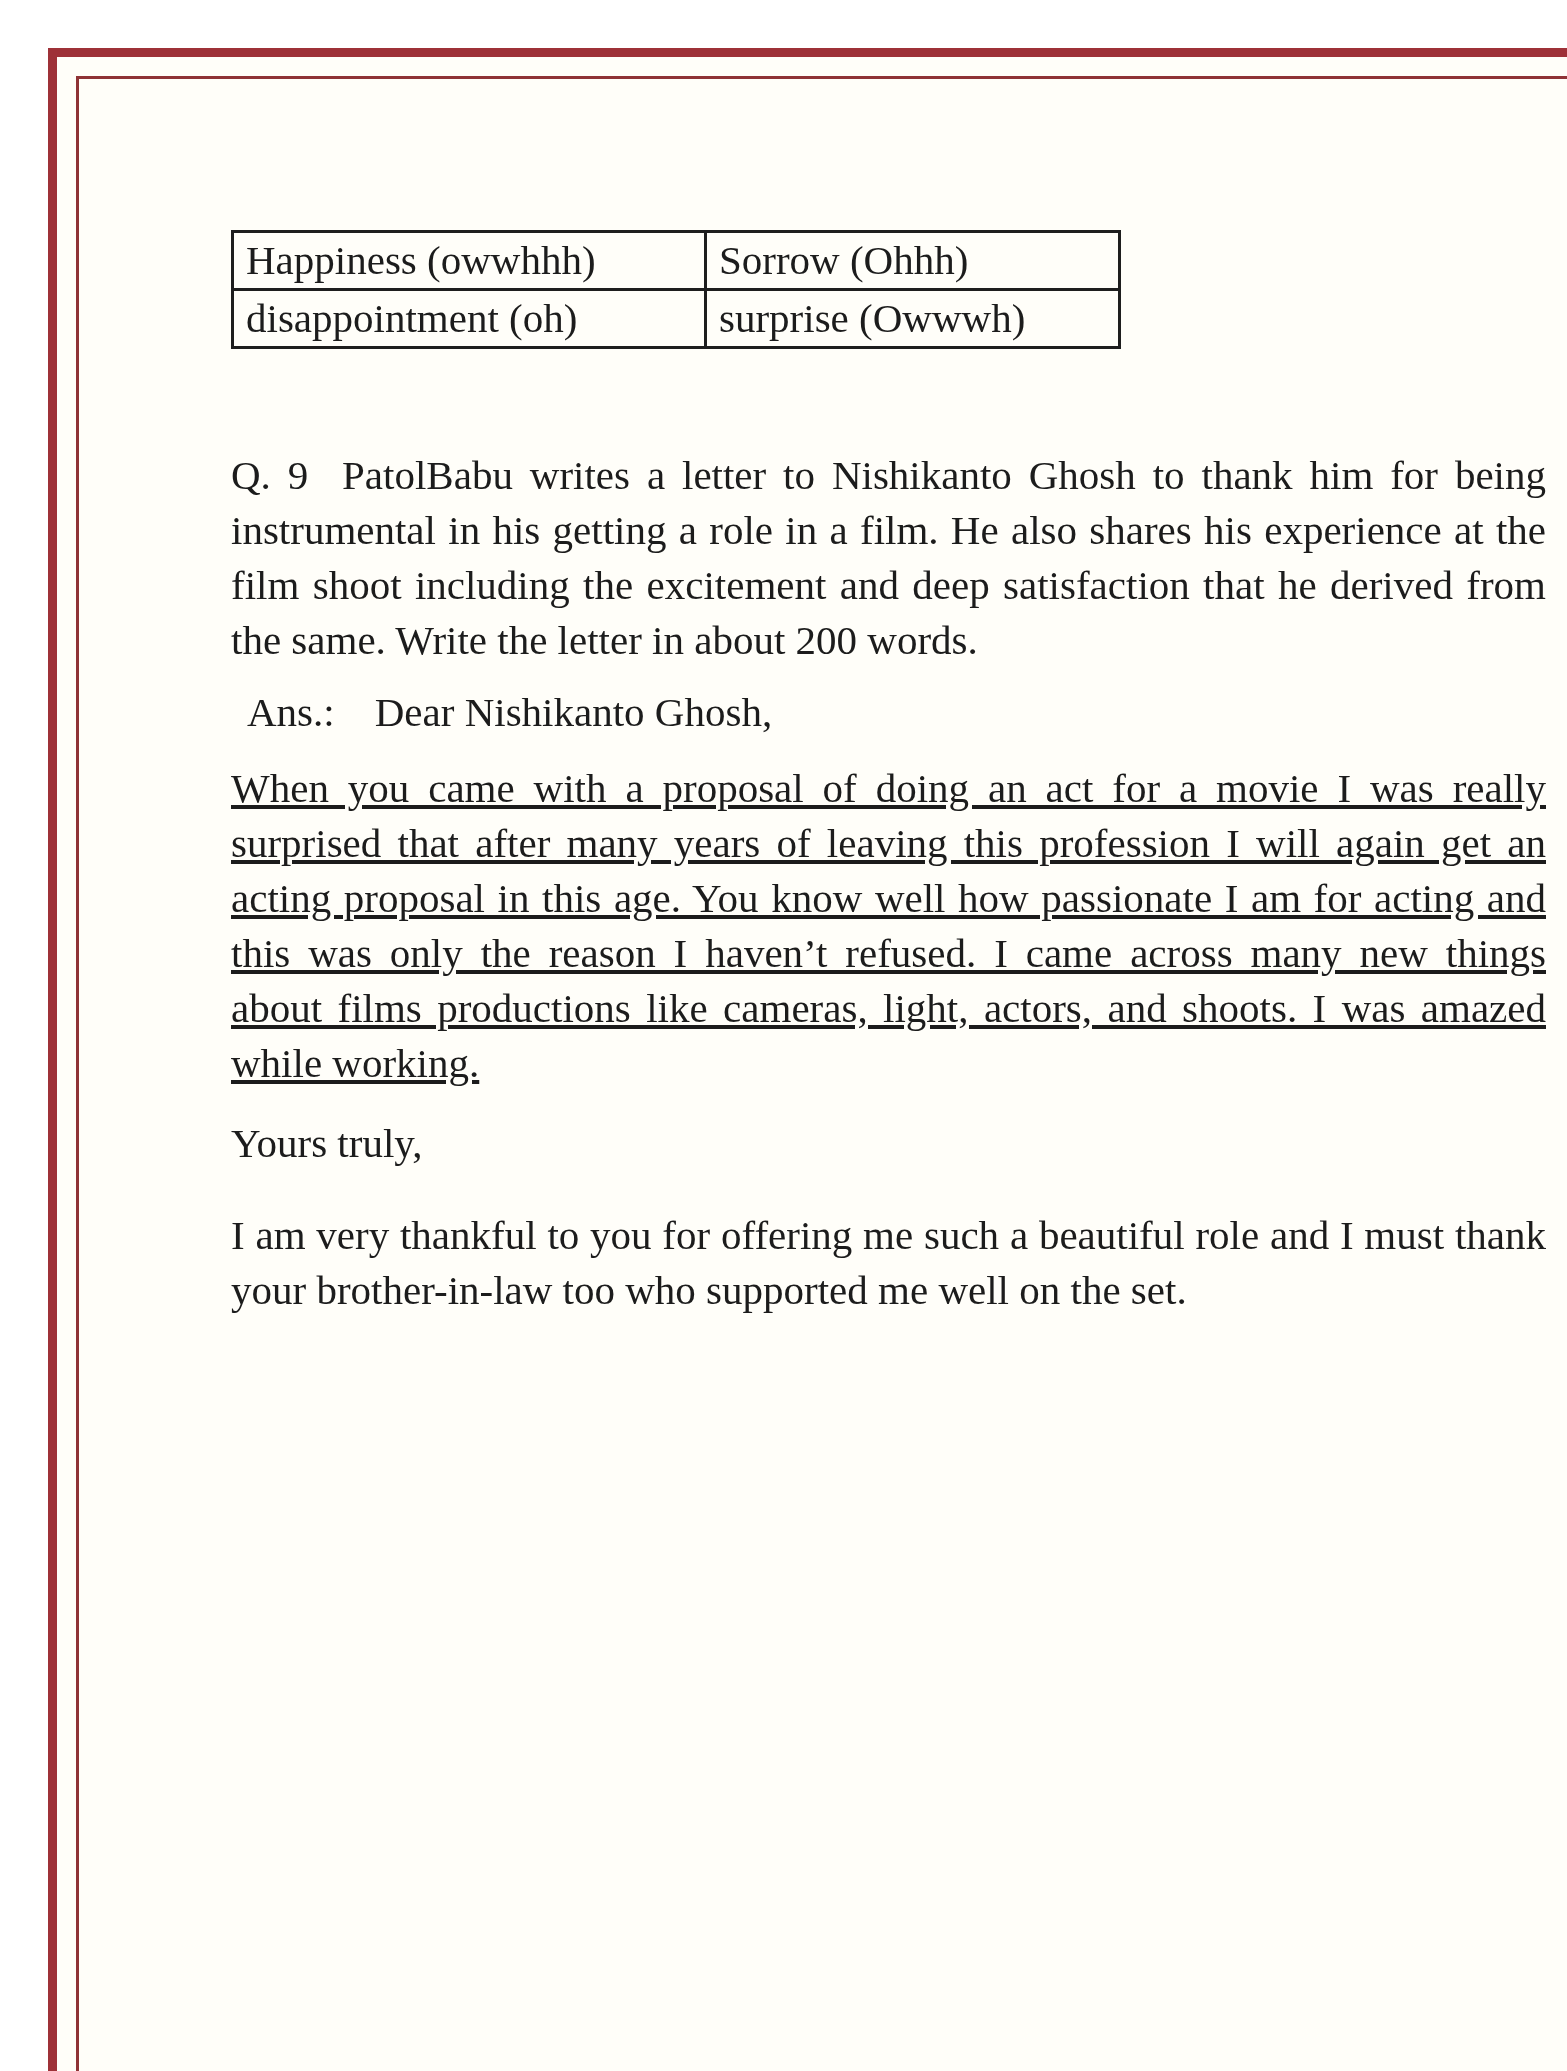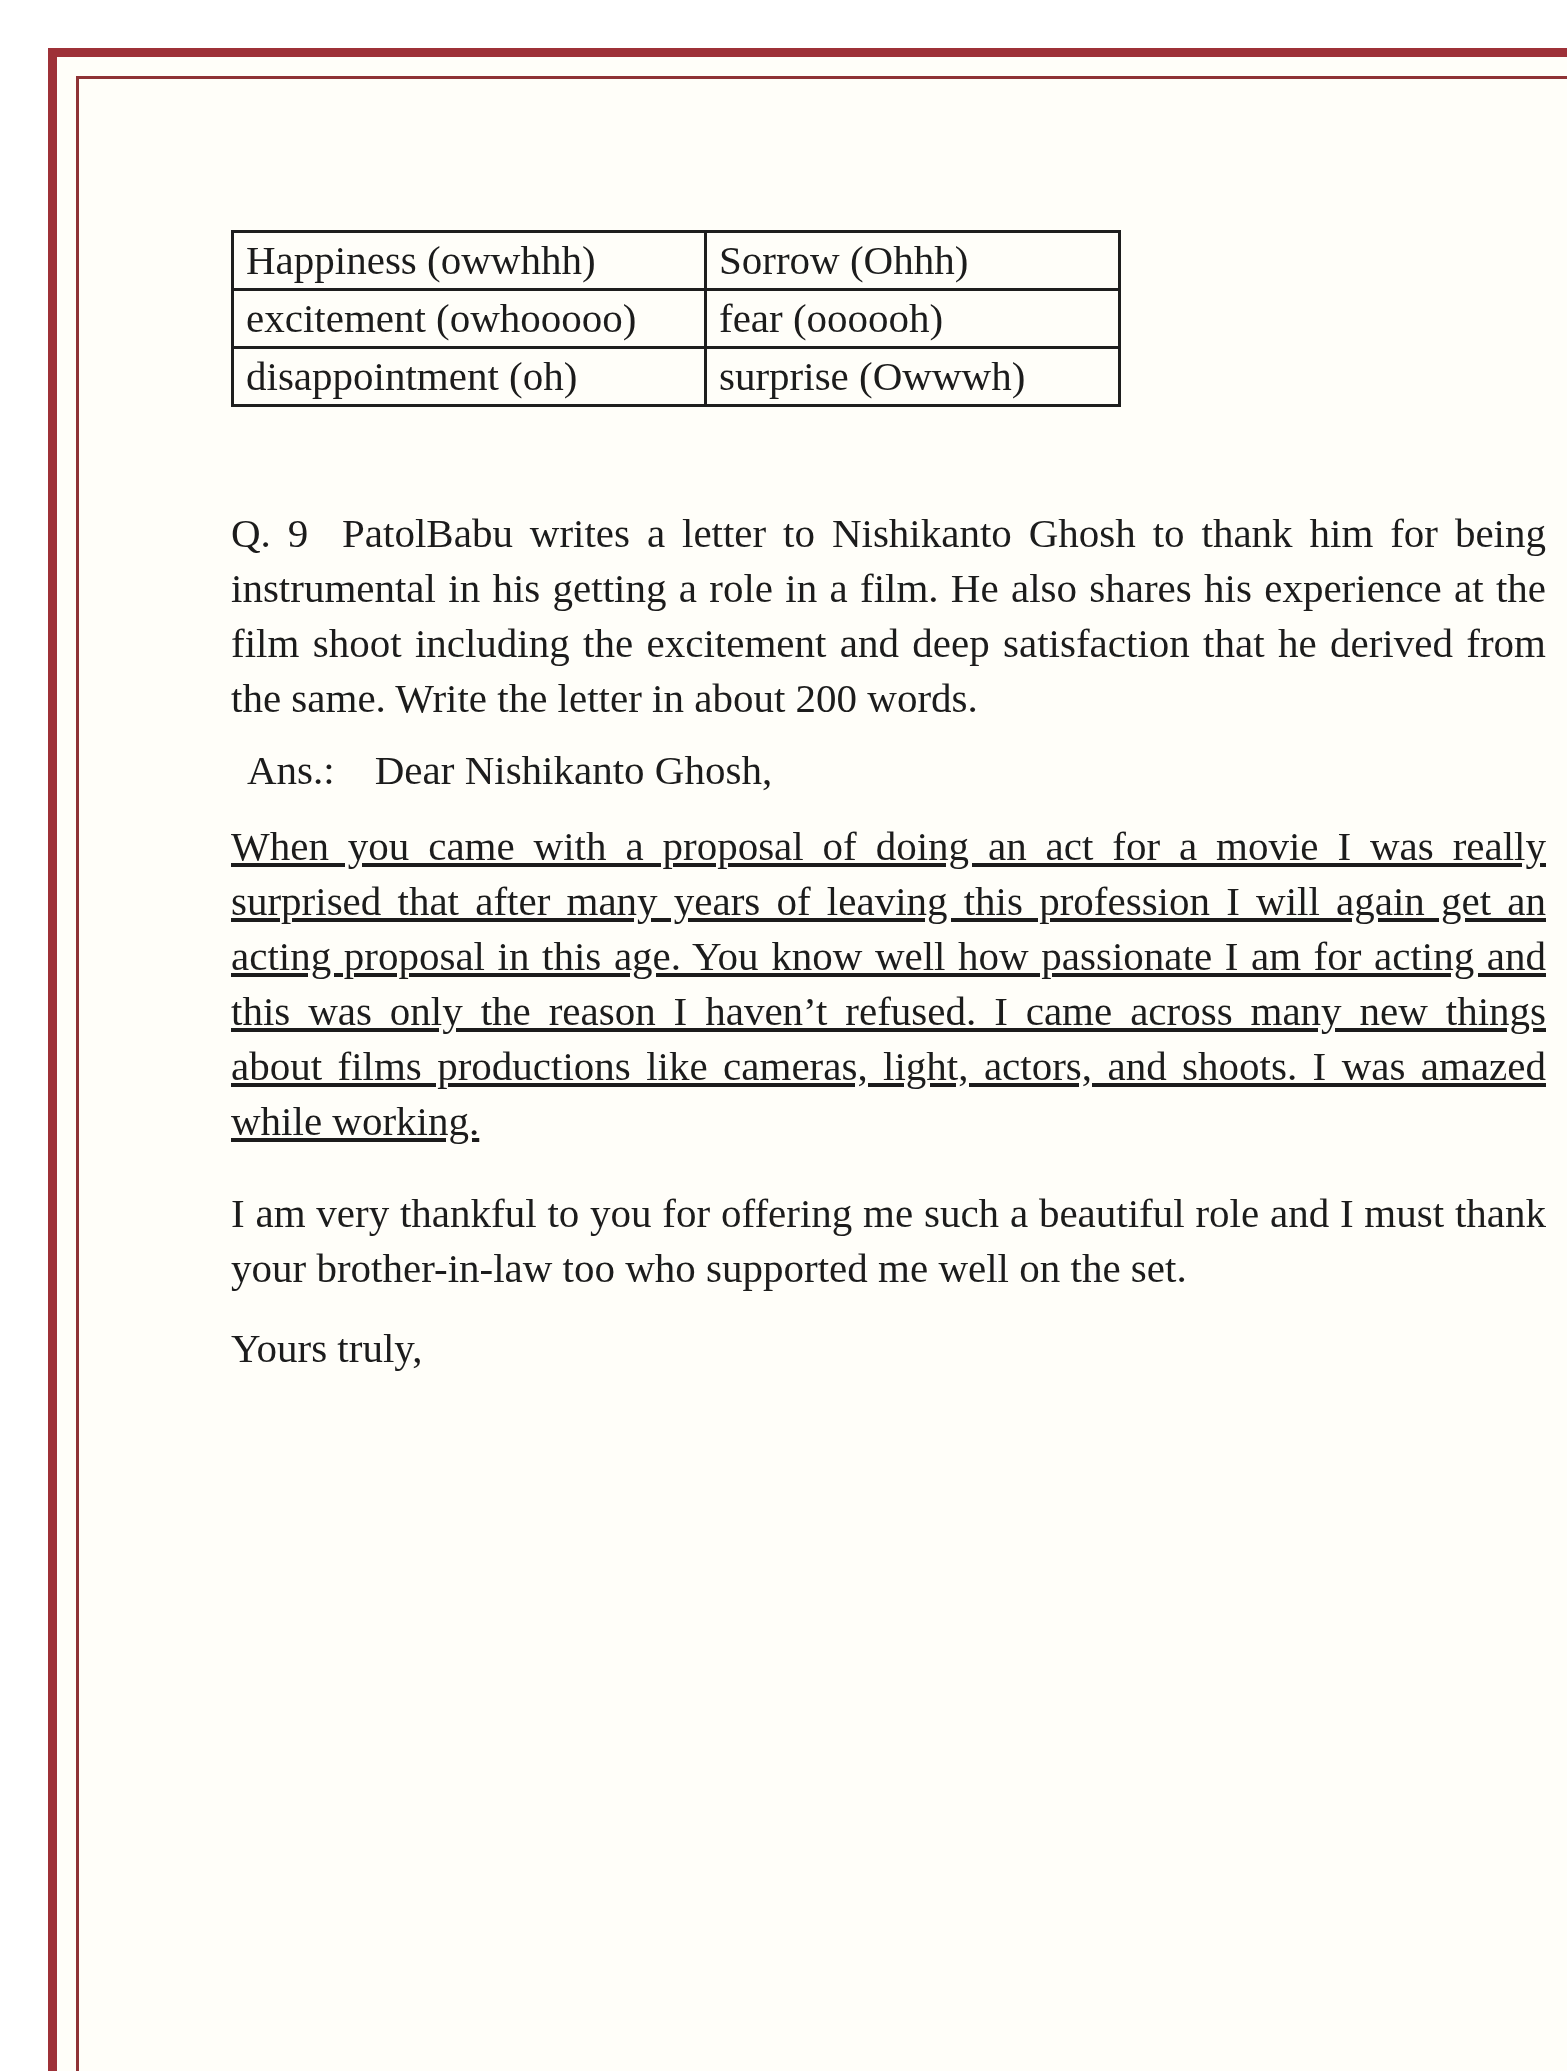--- a/index.html
+++ b/index.html
@@ -71,39 +71,35 @@
         <colgroup>
             <col style="width:473px">
             <col style="width:414px">
           </colgroup>
         <tbody>
           <tr>
             <td>Happiness (owwhhh)</td>
             <td>Sorrow (Ohhh)</td>
           </tr>
           <tr>
-            <td>excitement (owhooooo)</td>
-            <td>fear (oooooh)</td>
-          </tr>
-          <tr>
             <td>disappointment (oh)</td>
             <td>surprise (Owwwh)</td>
           </tr>
         </tbody>
       </table>
 
 
       <p class="para question">Q. 9&nbsp; PatolBabu writes a letter to Nishikanto Ghosh to thank him for being instrumental in his getting a role in a film. He also shares his experience at the film shoot including the excitement and deep satisfaction that he derived from the same. Write the letter in about 200 words.</p>
 
       <p class="para answer">
         <span>Ans.:</span><span class="salutation">Dear Nishikanto Ghosh,</span>
       </p>
 
 
       <p class="para lp2">When you came with a proposal of doing an act for a movie I was really surprised that after many years of leaving this profession I will again get an acting proposal in this age. You know well how passionate I am for acting and this was only the reason I haven’t refused. I came across many new things about films productions like cameras, light, actors, and shoots. I was amazed while working.</p>
 
+      <p class="para closing">Yours truly,</p>
+
       <p class="para lp3">I am very thankful to you for offering me such a beautiful role and I must thank your brother-in-law too who supported me well on the set.</p>
-
-      <p class="para closing">Yours truly,</p>
 
     </div>
   </div>
 </div>
 
 </body></html>

